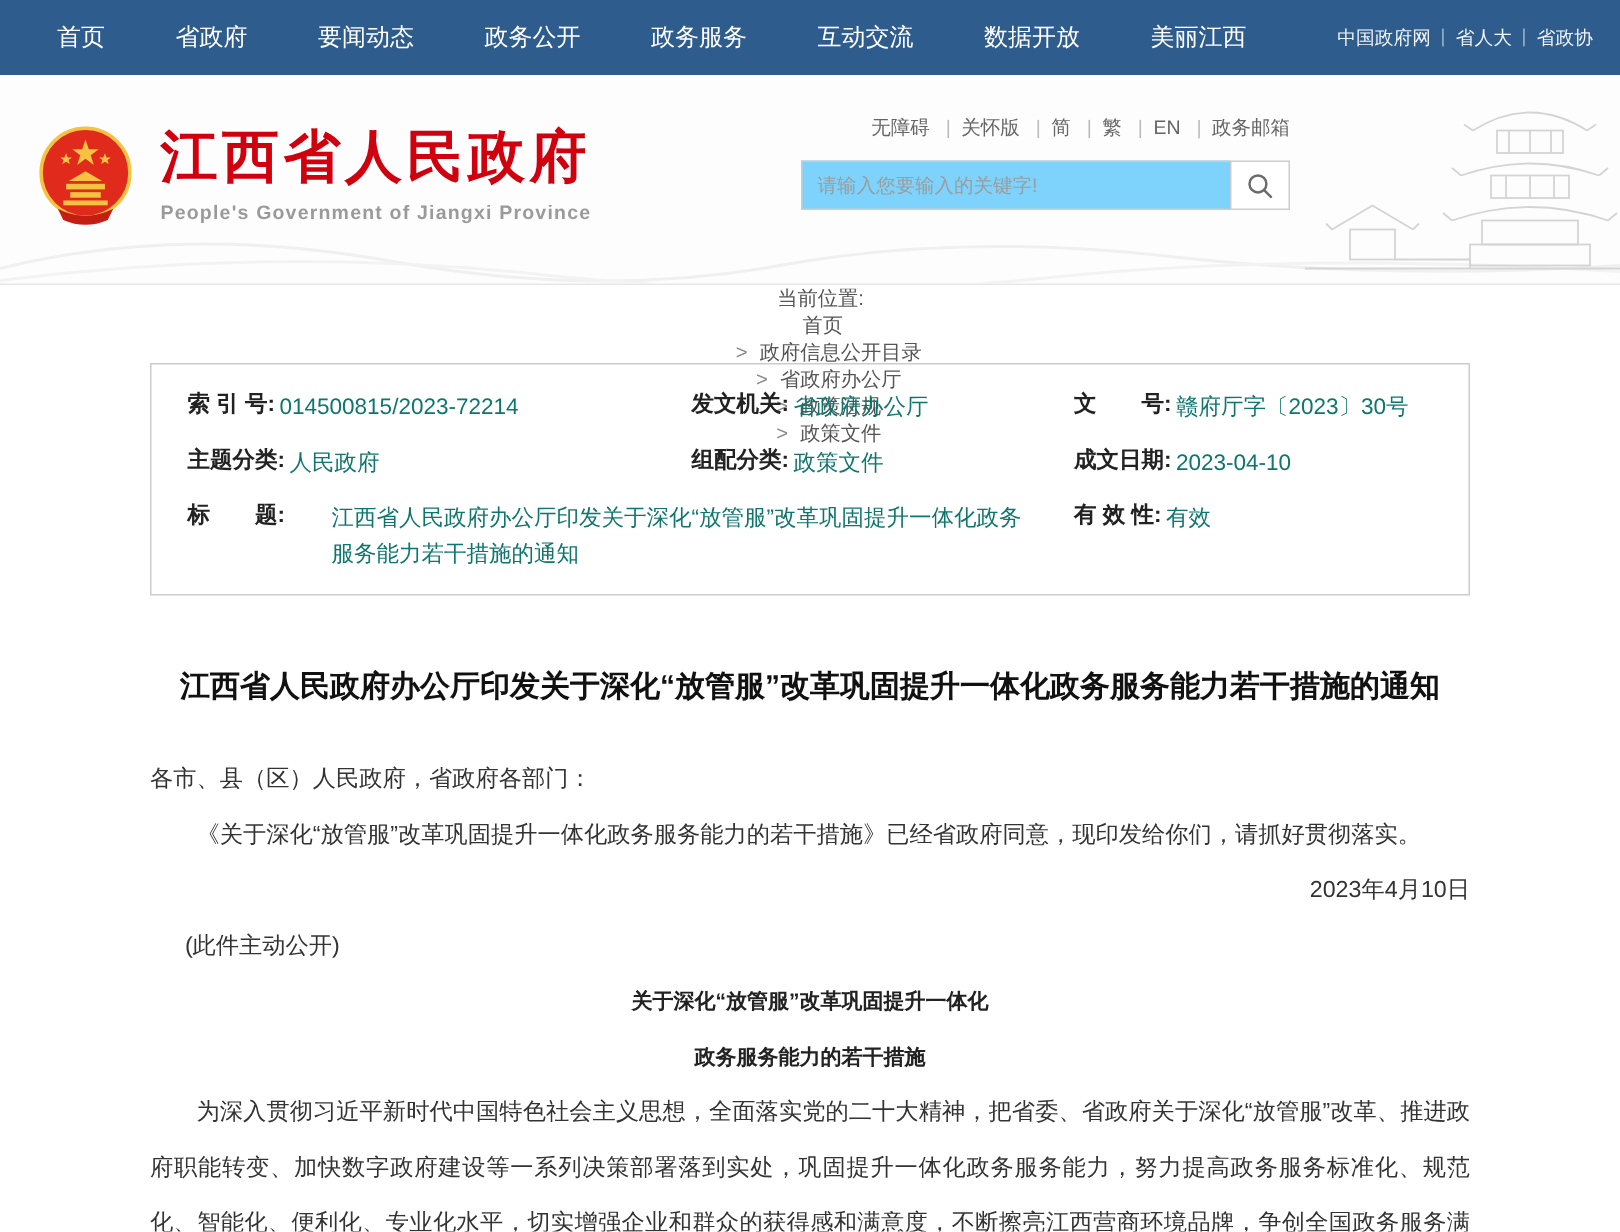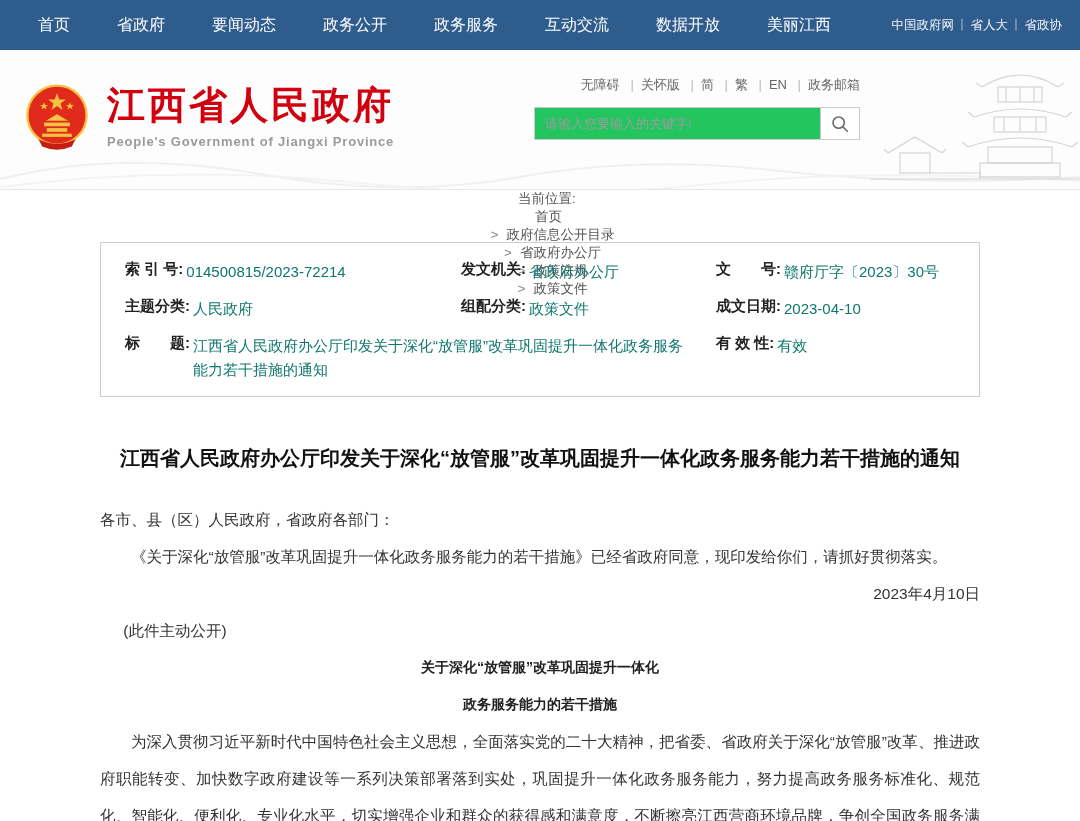--- a/index.html
+++ b/index.html
@@ -21,42 +21,42 @@
   .watermark { position: absolute; left: 0; bottom: 0; }
   .brand { position: absolute; left: 20px; top: 30px; display: flex; align-items: center; gap: 13px; }
   .site-name { font-size: 38px; font-weight: bold; color: #d0000f; letter-spacing: 3px; line-height: 1.1; }
   .site-name-en { font-size: 13px; color: #9a9a9a; letter-spacing: .8px; margin-top: 7px; font-weight: bold; text-align: center; }
   .header-right { position: absolute; right: 220px; top: 26px; width: 326px; }
   .utility-links { text-align: right; font-size: 13px; color: #666; margin-bottom: 13px; }
   .utility-links a { color: #666; text-decoration: none; cursor: pointer; }
   .utility-links a + a::before { content: "|"; color: #bbb; margin: 0 7px; }
   .search-bar { display: flex; }
   .search-bar input { flex: 1; height: 33px; border: 1px solid #ccc; border-right: none;
-    padding: 0 10px; font-size: 13px; color: #333; outline: none; background: #22c55e; }
+    padding: 0 10px; font-size: 13px; color: #333; outline: none; background: #7dd3fc; }
   .search-bar input::placeholder { color: #9c9c9c; }
   .search-btn { width: 40px; height: 33px; border: 1px solid #ccc; background: #fff;
     display: flex; align-items: center; justify-content: center; cursor: pointer; }
   .pavilion { position: absolute; right: 0; bottom: 0; }
 
   
   .breadcrumb { height: 38px; display: flex; align-items: center; padding-left: 17px;
     font-size: 13.5px; color: #555; background: #fff; flex-direction: column; }
   .breadcrumb .crumb-label { margin: 0 10px 0 7px; }
   .breadcrumb a { color: #555; text-decoration: none; cursor: pointer; }
   .breadcrumb a + a::before { content: ">"; color: #888; margin: 0 8px; cursor: default; }
 
   
   main { padding: 14px 100px 0; }
   .meta-table { border: 1px solid #ccc; background: #fff; padding: 4px 0 14px; font-size: 15px; }
   .meta-row { display: flex; padding: 13px 0 0 24px; }
   .meta-cell { display: flex; align-items: flex-start; }
   .meta-cell .lbl { font-weight: bold; color: #222; white-space: pre; margin-right: 3px; text-align: right; }
   .meta-cell .val { color: #0f766e; line-height: 1.6; }
   .c1 { width: 336px; } .c2 { width: 255px; } .c3 { flex: 1; }
-  .cwide { width: 591px; padding-right: 26px; }
+  .cwide { width: 591px; padding-right: 26px; gap: 28px; }
 
   .doc-title { font-size: 20px; font-weight: bold; color: #111; text-align: center;
     line-height: 46px; margin-top: 38px; }
 
   .article { margin-top: 20px; font-size: 15.5px; color: #333; }
   .article p { line-height: 37px; }
   .p-indent { text-indent: 2em; }
   .p-note { text-indent: 1.5em; }
   .p-right { text-align: right; }
   .p-center { text-align: center; font-weight: bold; font-size: 14px; color: #222; }

